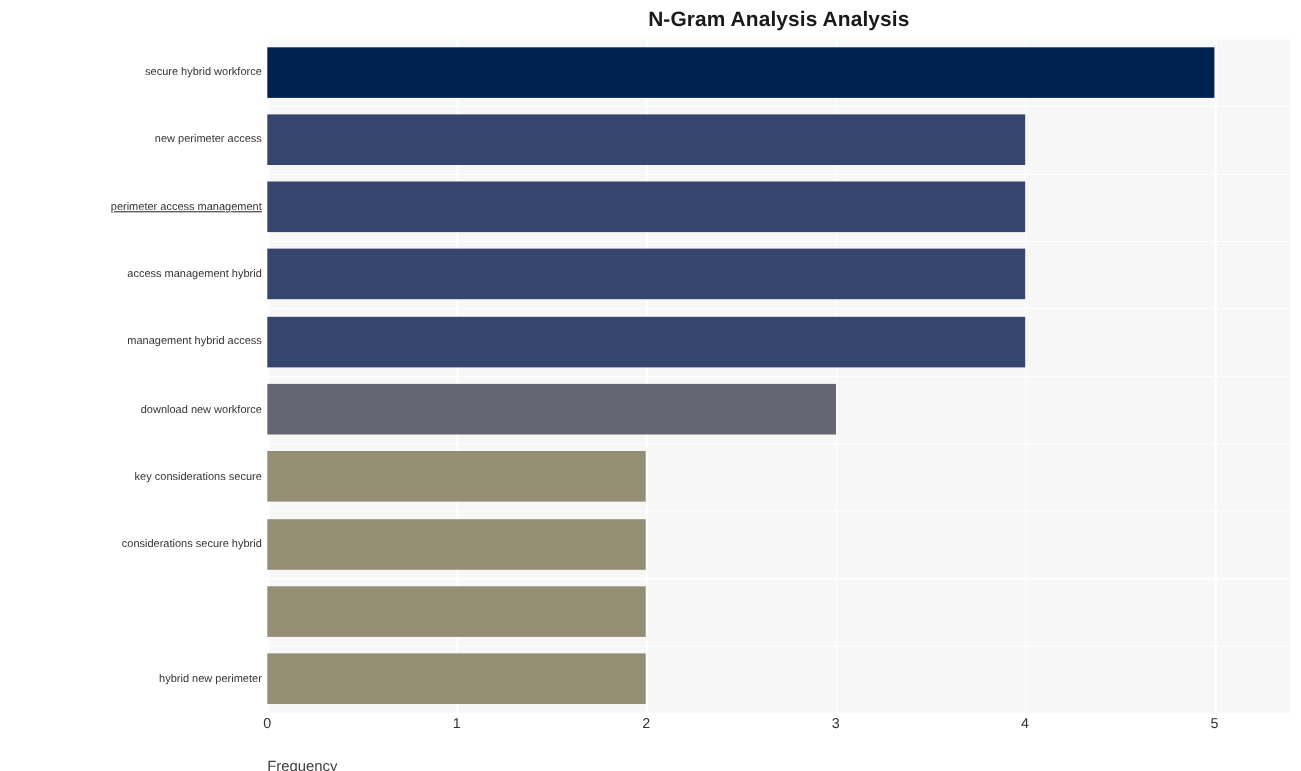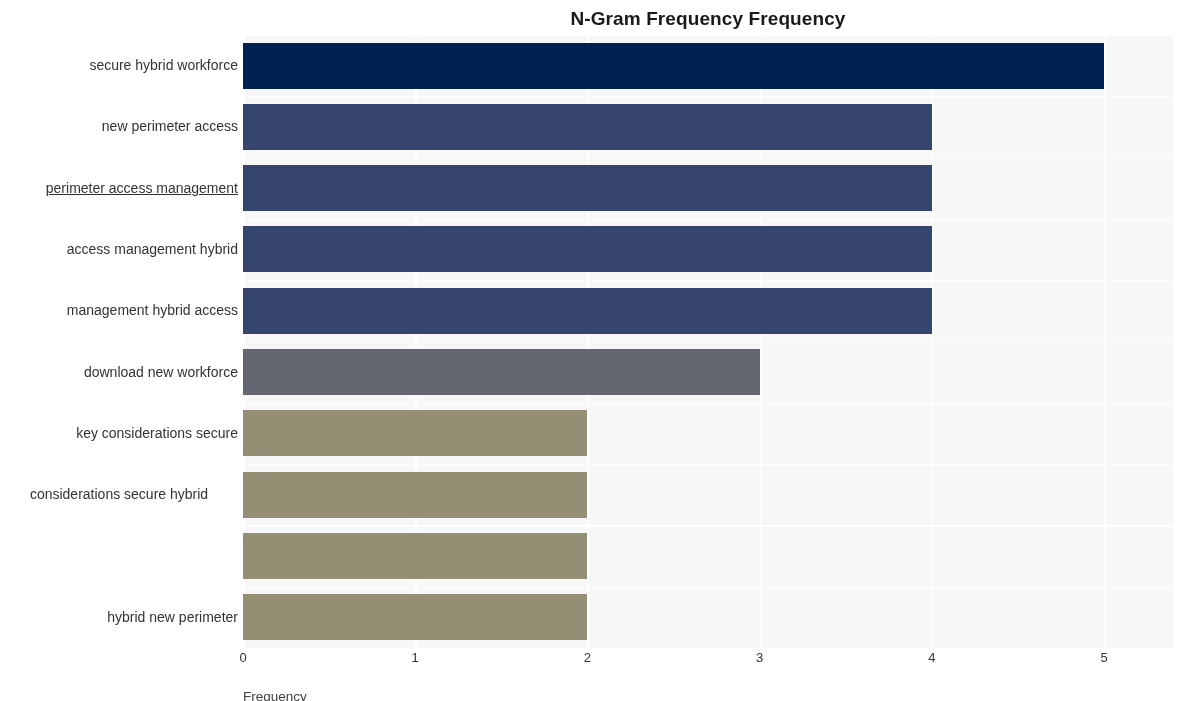--- a/index.html
+++ b/index.html
@@ -72,21 +72,21 @@
     left: 0;
     top: 35px;
     width: 238px;
     height: 613px;
   }
   .y-label {
     position: absolute;
     right: 0;
     width: 238px;
     text-align: right;
-    font-size: 14px;
+    font-size: 10px;
     color: #333333;
     white-space: nowrap;
     height: 61.3px;
     line-height: 61.3px;
   }
   #x-axis-labels {
     position: absolute;
     left: 243px;
     top: 650px;
     width: 930px;
@@ -109,21 +109,21 @@
     font-size: 13.5px;
     color: #404040;
     margin-top: 15px;
   }
 </style>
 </head>
 <body>
 
 <div id="figure">
 
-  <div id="chart-title">N-Gram Frequency Frequency</div>
+  <div id="chart-title">N-Gram Analysis Analysis</div>
 
   <div id="plot-area">
     <div id="gridlines-horizontal">
         <div class="gridline-h" style="top: 0px;"></div>
         <div class="gridline-h" style="top: 61.3px;"></div>
         <div class="gridline-h" style="top: 122.6px;"></div>
         <div class="gridline-h" style="top: 183.9px;"></div>
         <div class="gridline-h" style="top: 245.2px;"></div>
         <div class="gridline-h" style="top: 306.5px;"></div>
         <div class="gridline-h" style="top: 367.8px;"></div>
@@ -175,21 +175,21 @@
   </div>
 
   <div id="y-axis-labels">
       <div class="y-label" style="top: 0px;">secure hybrid workforce</div>
       <div class="y-label" style="top: 61.3px; padding-left: 44px;">new perimeter access</div>
       <div class="y-label" style="top: 122.6px; text-decoration: underline;">perimeter access management</div>
       <div class="y-label" style="top: 183.9px;">access management hybrid</div>
       <div class="y-label" style="top: 245.2px;">management hybrid access</div>
       <div class="y-label" style="top: 306.5px;">download new workforce</div>
       <div class="y-label" style="top: 367.8px;">key considerations secure</div>
-      <div class="y-label" style="top: 429.1px; text-align: center;">considerations secure hybrid</div>
+      <div class="y-label" style="top: 429.1px;">considerations secure hybrid</div>
       <div class="y-label" style="top: 551.7px;">hybrid new perimeter</div>
     </div>
 
   <div id="x-axis-labels">
       <div class="x-tick-label" style="left: 0px;">0</div>
       <div class="x-tick-label" style="left: 172.222px;">1</div>
       <div class="x-tick-label" style="left: 344.444px;">2</div>
       <div class="x-tick-label" style="left: 516.667px;">3</div>
       <div class="x-tick-label" style="left: 688.889px;">4</div>
       <div class="x-tick-label" style="left: 861.111px;">5</div>

